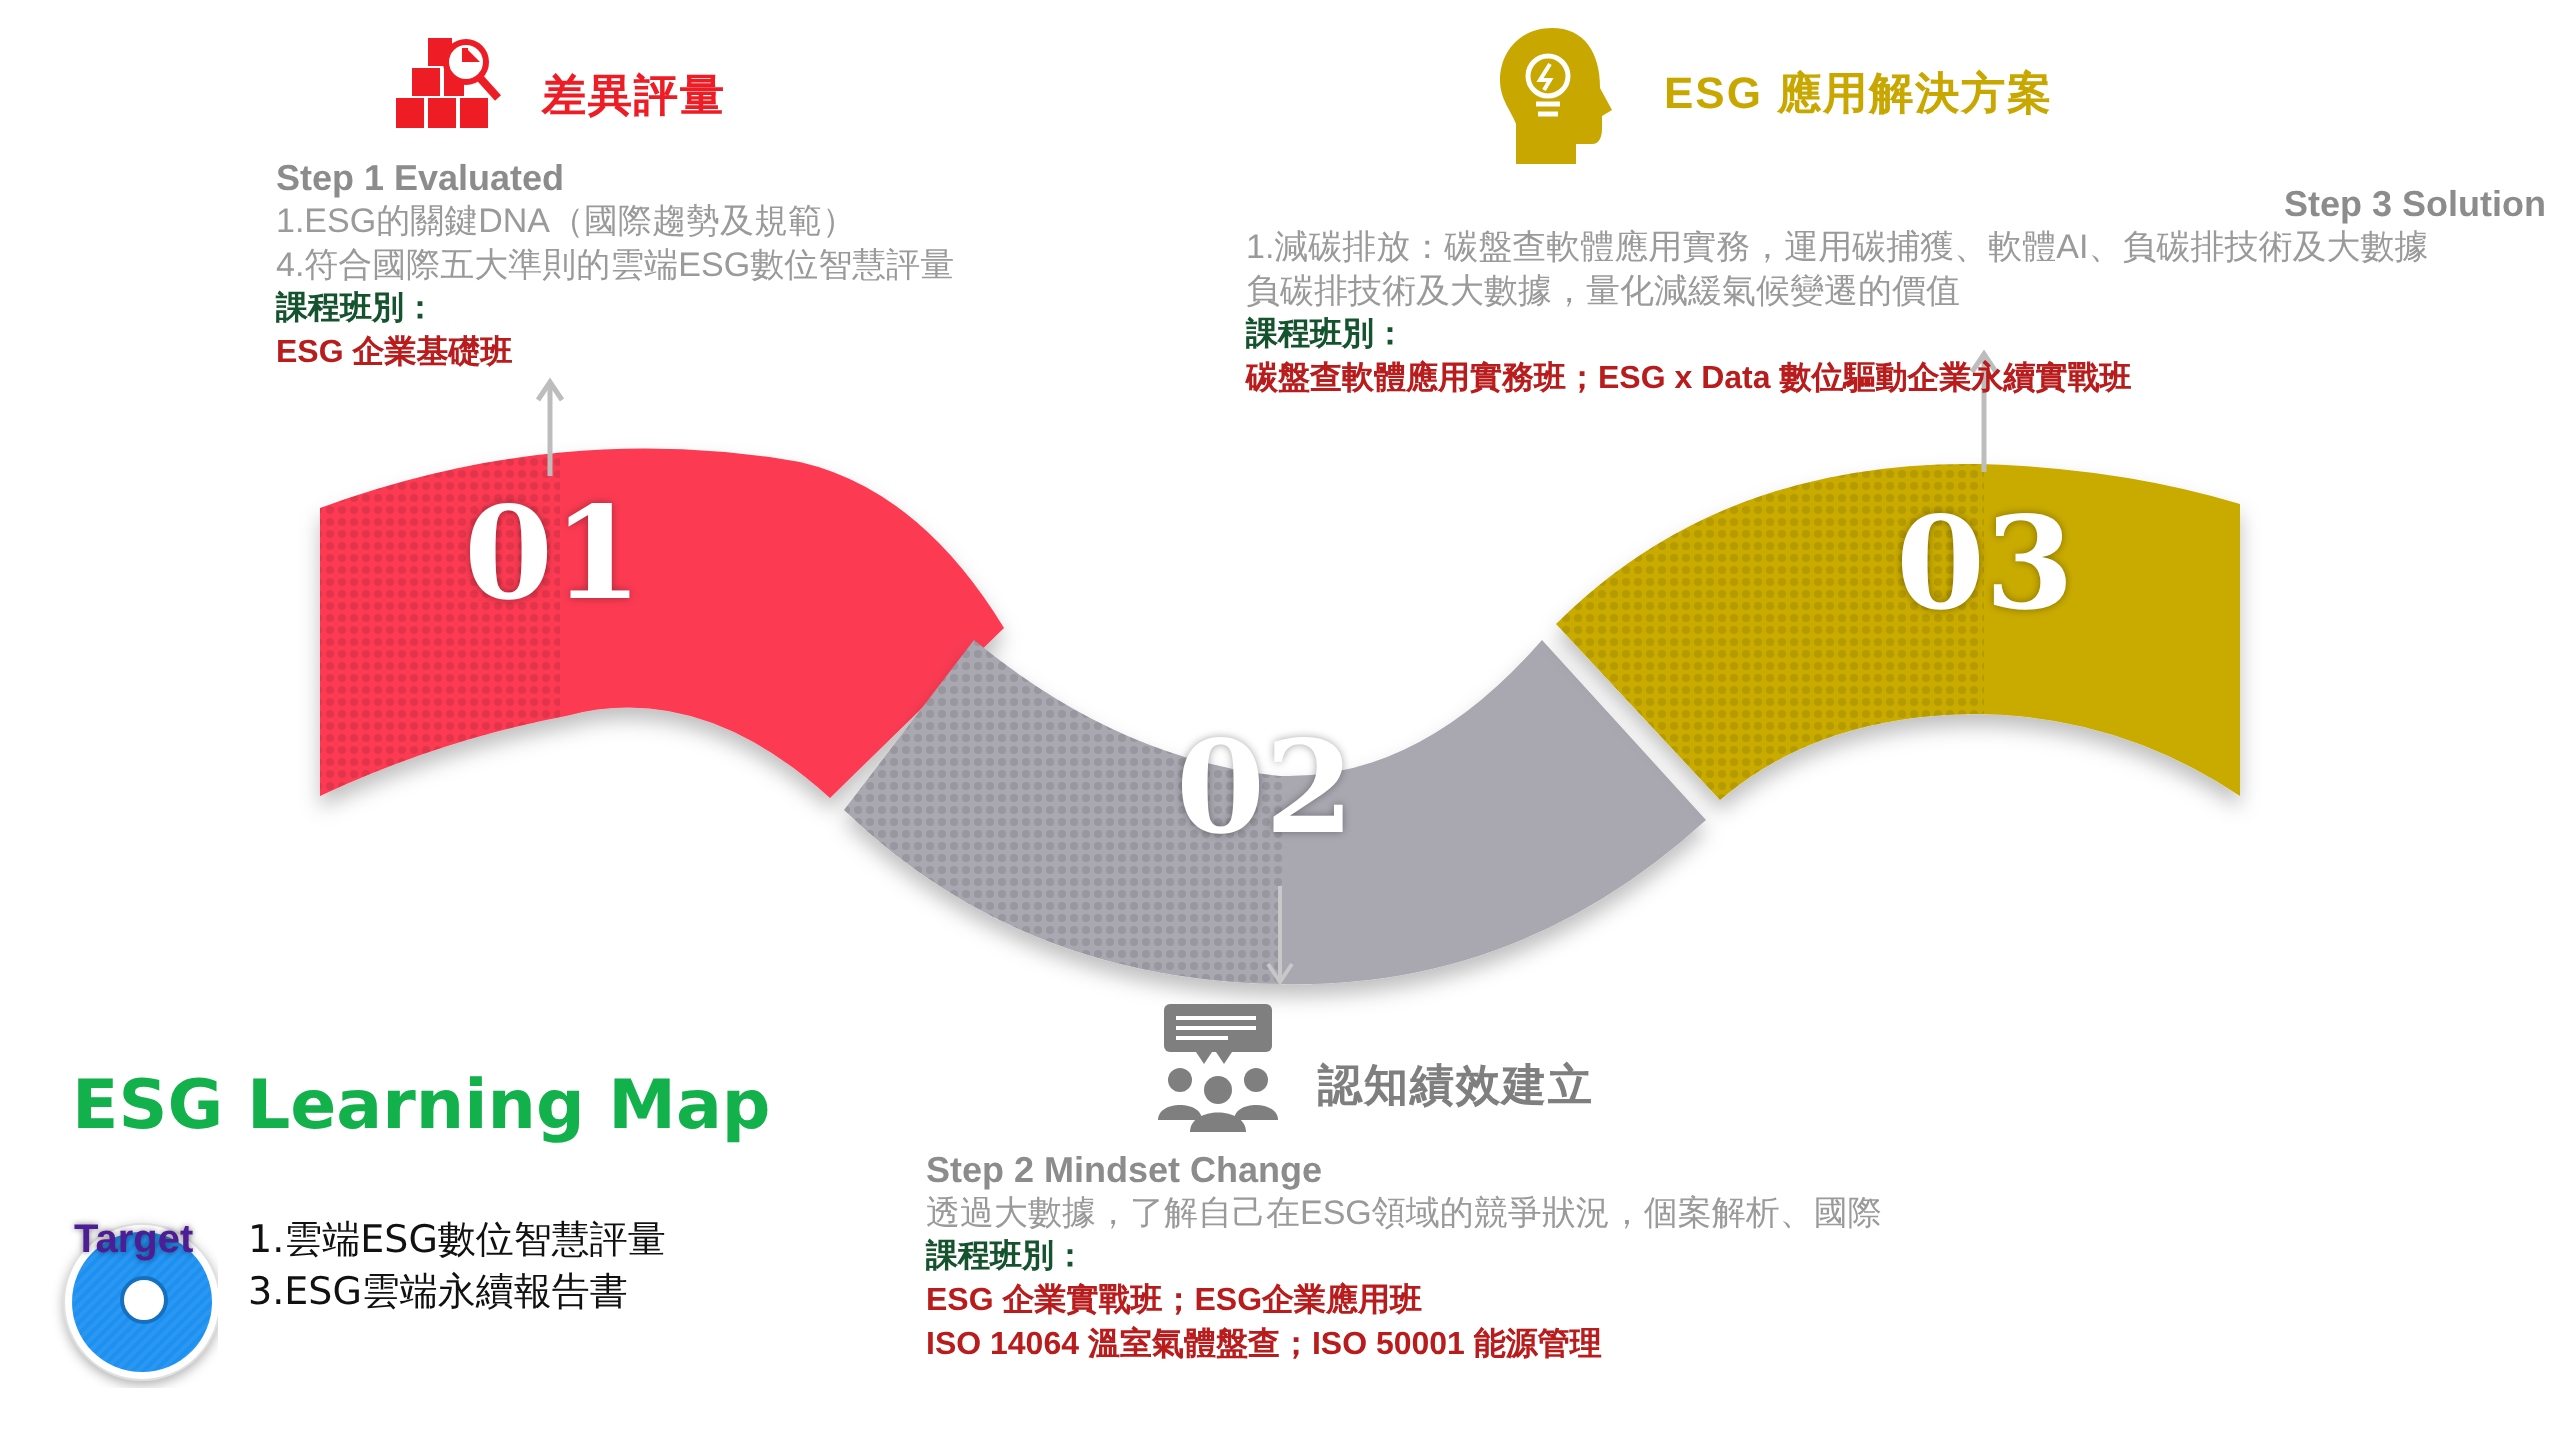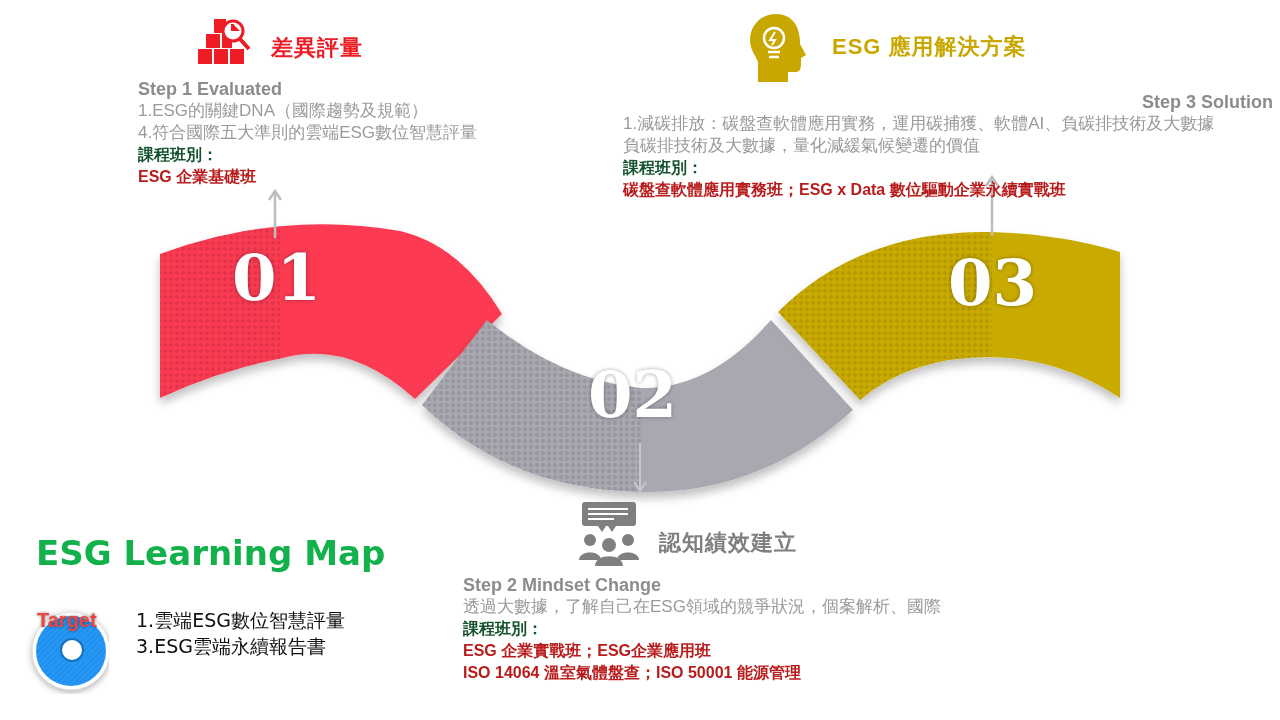--- a/index.html
+++ b/index.html
@@ -152,19 +152,19 @@
     <defs>
       <pattern id="stripes" width="4" height="4" patternUnits="userSpaceOnUse" patternTransform="rotate(45)">
         <rect width="4" height="4" fill="#1e90f0"></rect>
         <rect width="2" height="4" fill="#2a98f3"></rect>
       </pattern>
     </defs>
     <circle cx="46" cy="53" r="39" fill="#fff" stroke="#e0e0e0" stroke-width="1" style="filter:drop-shadow(0 2px 3px rgba(0,0,0,0.3))"></circle>
     <circle cx="46" cy="53" r="35" fill="url(#stripes)"></circle>
     <circle cx="47" cy="52" r="11" fill="#fff" stroke="#1670c0" stroke-width="2"></circle>
   </svg>
-  <div class="abs" style="left:12px; top:11px; color:#ef4444; font-weight:bold; font-size:20px; text-shadow:0 0 3px rgba(0,0,0,0.5);">Target</div>
+  <div class="abs" style="left:12px; top:11px; color:#4c1d95; font-weight:bold; font-size:20px; text-shadow:0 0 3px rgba(0,0,0,0.5);">Target</div>
 </div>
 
-<div class="abs" style="left:136px; top:607px;">
+<div class="abs" style="left:124px; top:607px;">
   <div class="target-item">1.雲端ESG數位智慧評量</div>
   <div class="target-item">3.ESG雲端永續報告書</div>
 </div>
 
 </body></html>

